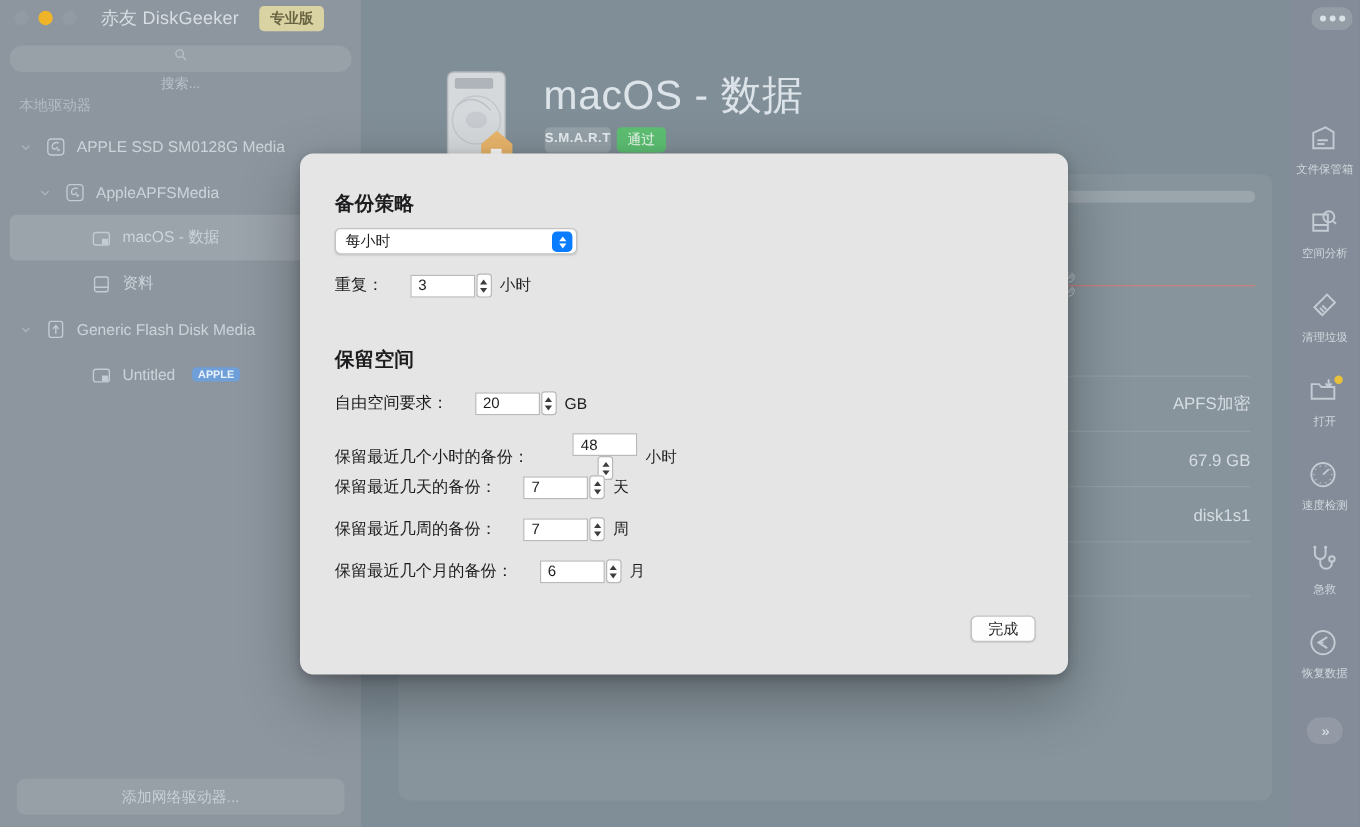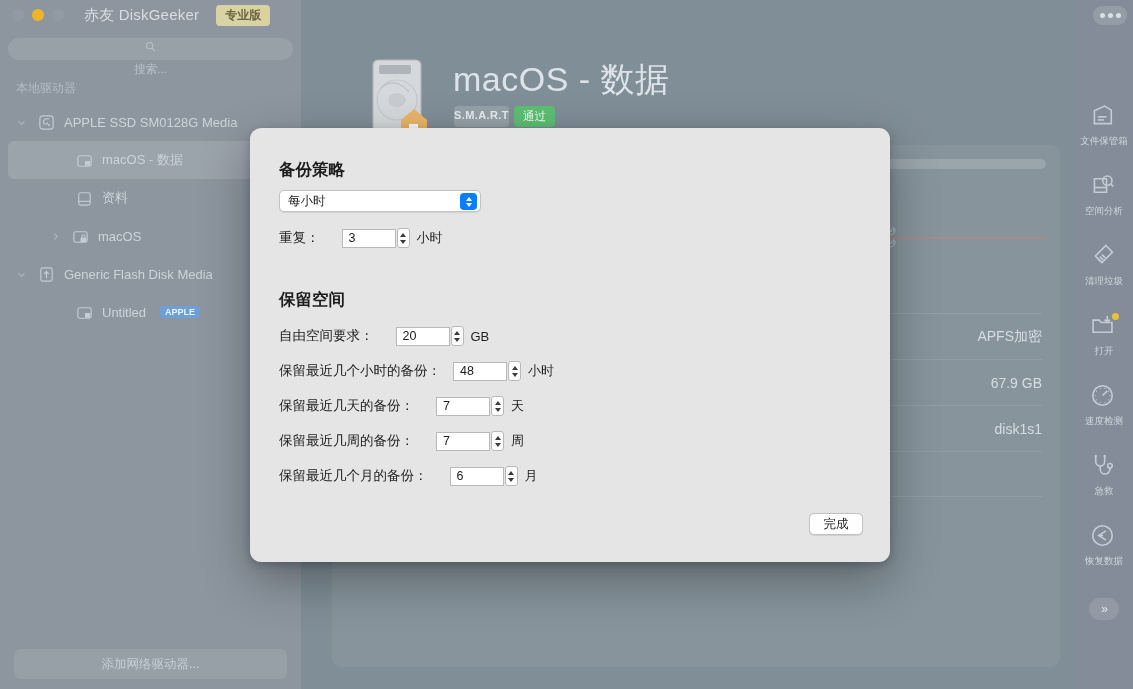--- a/index.html
+++ b/index.html
@@ -230,54 +230,54 @@
           </span>
           <span class="ico">
             <svg width="19" height="19" viewBox="0 0 20 20" fill="none" stroke="#c3ccd4" stroke-width="1.2">
               <rect x="3" y="3" width="14" height="14" rx="3"></rect>
               <path d="M12.5 6.5c-3 -1.2 -5.6 .6 -5.6 3 0 1.4 1 2.3 2.2 2.3 1.3 0 2.1 -1 2.1 -2" fill="none"></path>
               <circle cx="12.4" cy="12.6" r="1.1" fill="#c3ccd4" stroke="none"></circle>
             </svg>
           </span>
           <span>APPLE SSD SM0128G Media</span>
         </div>
+        <div class="tree-row indent-1">
+          <span class="tw">
+            <svg width="9" height="9" viewBox="0 0 10 10">
+              <path d="M2 4 L5 7 L8 4" fill="none" stroke="#aab4bd" stroke-width="1.3" stroke-linecap="round" stroke-linejoin="round"></path>
+            </svg>
+          </span>
+          <span class="ico">
+            <svg width="19" height="19" viewBox="0 0 20 20" fill="none" stroke="#c3ccd4" stroke-width="1.2">
+              <rect x="3" y="3" width="14" height="14" rx="3"></rect>
+              <path d="M12.5 6.5c-3 -1.2 -5.6 .6 -5.6 3 0 1.4 1 2.3 2.2 2.3 1.3 0 2.1 -1 2.1 -2" fill="none"></path>
+              <circle cx="12.4" cy="12.6" r="1.1" fill="#c3ccd4" stroke="none"></circle>
+            </svg>
+          </span>
+          <span>AppleAPFSMedia</span>
+        </div>
         <div class="tree-row selected indent-2">
           <span class="tw"></span>
           <span class="ico">
             <svg width="19" height="19" viewBox="0 0 20 20" fill="none" stroke="#c3ccd4" stroke-width="1.2">
               <rect x="3" y="5" width="14" height="11" rx="2"></rect>
               <rect x="10.5" y="10.5" width="5.5" height="5" fill="#c3ccd4" stroke="none"></rect>
             </svg>
           </span>
           <span>macOS - 数据</span>
         </div>
         <div class="tree-row indent-2">
           <span class="tw"></span>
           <span class="ico">
             <svg width="19" height="19" viewBox="0 0 20 20" fill="none" stroke="#c3ccd4" stroke-width="1.2">
               <rect x="4" y="4" width="12" height="13" rx="2"></rect>
               <line x1="4" y1="13" x2="16" y2="13"></line>
             </svg>
           </span>
           <span>资料</span>
-        </div>
-        <div class="tree-row indent-3">
-          <span class="tw">
-            <svg width="9" height="9" viewBox="0 0 10 10">
-              <path d="M4 2 L7 5 L4 8" fill="none" stroke="#aab4bd" stroke-width="1.3" stroke-linecap="round" stroke-linejoin="round"></path>
-            </svg>
-          </span>
-          <span class="ico">
-            <svg width="19" height="19" viewBox="0 0 20 20" fill="none" stroke="#c3ccd4" stroke-width="1.2">
-              <rect x="3" y="5" width="14" height="11" rx="2"></rect>
-              <rect x="10" y="11" width="6" height="5" rx="1" fill="#c3ccd4" stroke="none"></rect>
-              <path d="M11.4 11V9.8a1.6 1.6 0 013.2 0V11" stroke="#c3ccd4"></path>
-            </svg>
-          </span>
-          <span>macOS</span>
         </div>
         <div class="tree-row indent-0">
           <span class="tw">
             <svg width="9" height="9" viewBox="0 0 10 10">
               <path d="M2 4 L5 7 L8 4" fill="none" stroke="#aab4bd" stroke-width="1.3" stroke-linecap="round" stroke-linejoin="round"></path>
             </svg>
           </span>
           <span class="ico">
             <svg width="19" height="19" viewBox="0 0 20 20" fill="none" stroke="#c3ccd4" stroke-width="1.2">
               <rect x="4" y="3" width="12" height="14" rx="2"></rect>
@@ -466,21 +466,21 @@
           <span class="numfield" style="width: 54px;">20</span>
           <span class="stepper">
             <i class="up"></i>
             <i class="dn"></i>
           </span>
         </span>
         <span class="unit">GB</span>
       </div>
       <div class="frow" style="top: 233px;">
         <span class="lbl">保留最近几个小时的备份：</span>
-        <span class="stepper-box" style="margin-left: 12px;">
+        <span class="stepper-box" style="margin-left: 36px; flex-direction: column;">
           <span class="numfield" style="width: 54px;">48</span>
           <span class="stepper">
             <i class="up"></i>
             <i class="dn"></i>
           </span>
         </span>
         <span class="unit">小时</span>
       </div>
       <div class="frow" style="top: 268px; text-align: center;">
         <span class="lbl">保留最近几天的备份：</span>

